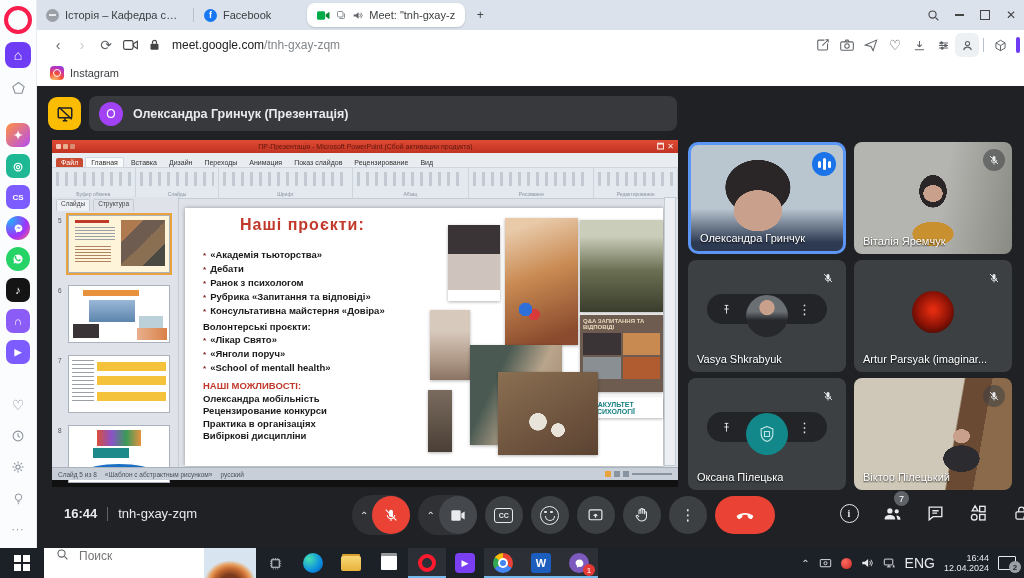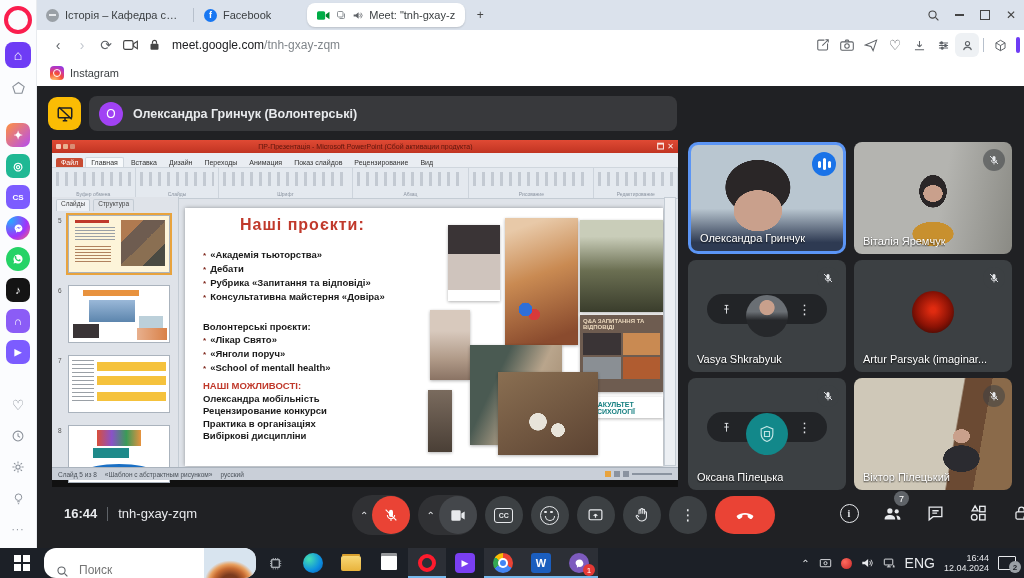--- a/index.html
+++ b/index.html
@@ -128,21 +128,21 @@
   .info-c{width:17px;height:17px;border:1.6px solid #e8eaed;border-radius:50%;color:#e8eaed;font-size:10px;font-weight:bold;
           display:flex;align-items:center;justify-content:center;font-family:"Liberation Serif",serif;}
   .badge7{position:absolute;top:-9px;right:-4px;background:#5f6368;color:#fff;font-size:9px;width:15px;height:15px;
           border-radius:50%;display:flex;align-items:center;justify-content:center;}
 
   
   .taskbar{left:0;right:0;bottom:0;height:30px;background:#1c2027;display:flex;align-items:stretch;z-index:40;}
   .tb-start{width:44px;display:flex;align-items:center;justify-content:center;}
   .winlogo{display:grid;grid-template-columns:7px 7px;grid-template-rows:7px 7px;gap:1.5px;}
   .winlogo i{background:#fff;}
-  .tb-search{width:212px;background:#fff;display:flex;align-items:flex-end;position:relative;overflow:hidden;border-radius:12px;}
+  .tb-search{width:212px;background:#fff;display:flex;align-items:flex-start;position:relative;overflow:hidden;}
   .tb-search input{border:none;outline:none;font-size:12px;color:#444;width:120px;font-family:"Liberation Sans",sans-serif;}
   .arch{position:absolute;right:0;top:0;width:52px;height:100%;
         background:radial-gradient(ellipse 30px 26px at 50% 115%, #7a3a1d 30%, #c76b32 55%, #e8a05f 70%, #d8e4ef 85%);}
   .tb-app{width:38px;display:flex;align-items:center;justify-content:center;position:relative;}
   .tb-app.active{box-shadow:inset 0 -2px 0 #76b9ed;background:rgba(255,255,255,.07);}
   .tb-tray{margin-left:auto;display:flex;align-items:center;gap:9px;color:#e8eaed;padding-right:8px;}
   .tb-clock{font-size:9px;text-align:right;line-height:10px;}
   .vbadge{position:absolute;right:3px;bottom:2px;background:#e53935;color:#fff;font-size:8px;min-width:12px;height:12px;border-radius:6px;
           display:flex;align-items:center;justify-content:center;}
   .notif{position:relative;width:16px;height:12px;border:1.3px solid #e8eaed;border-radius:1px;}
@@ -319,21 +319,21 @@
 
     <div class="abs present-warn">
       <svg width="18" height="18" viewBox="0 0 24 24" fill="none" stroke="#202124" stroke-width="2">
           <rect x="3" y="4" width="18" height="13" rx="1.5"></rect>
           <path d="M9 21h6M12 17v4M4 3l17 16"></path>
         </svg>
     </div>
 
     <div class="abs pres-pill">
       <span class="pres-ava">O</span>
-      <span class="pres-name">Олександра Гринчук (Волонтерські)</span>
+      <span class="pres-name">Олександра Гринчук (Презентація)</span>
     </div>
 
     <div class="abs shared">
       <div class="ppt">
         <div class="ppt-title">
           <span class="qat"></span>
           <span class="qat" style="background:#e8b08e"></span>
           <span class="qat" style="background:#d98c74"></span>
           <span class="t">ПР-Презентація - Microsoft PowerPoint (Сбой активации продукта)</span>
           <span class="ppt-win">🗖</span>
@@ -410,20 +410,21 @@
             <div class="abs" style="left:24px;top:22px;width:36px;height:10px;background:#1f8a8a"></div>
             <div class="abs" style="left:18px;bottom:4px;width:64px;height:14px;border-radius:50%;background:#1a6fc4"></div>
           </div>
         </div>
 
         <div class="slide">
           <div class="s-title">Наші проєкти:</div>
           <div class="s-list" style="top:40px">
             <div><span class="s-b">*</span><span>«Академія тьюторства»</span></div>
             <div><span class="s-b">*</span><span>Дебати</span></div>
+            <div><span class="s-b">*</span><span>Ранок з психологом</span></div>
             <div><span class="s-b">*</span><span>Рубрика «Запитання та відповіді»</span></div>
             <div><span class="s-b">*</span><span>Консультативна майстерня «Довіра»</span></div>
           </div>
           <div class="s-list" style="top:112px">
             <div>Волонтерські проєкти:</div>
             <div><span class="s-b">*</span><span>«Лікар Свято»</span></div>
             <div><span class="s-b">*</span><span>«Янголи поруч»</span></div>
             <div><span class="s-b">*</span><span>«School of mentall health»</span></div>
           </div>
           <div class="s-list oplist" style="top:172px">

